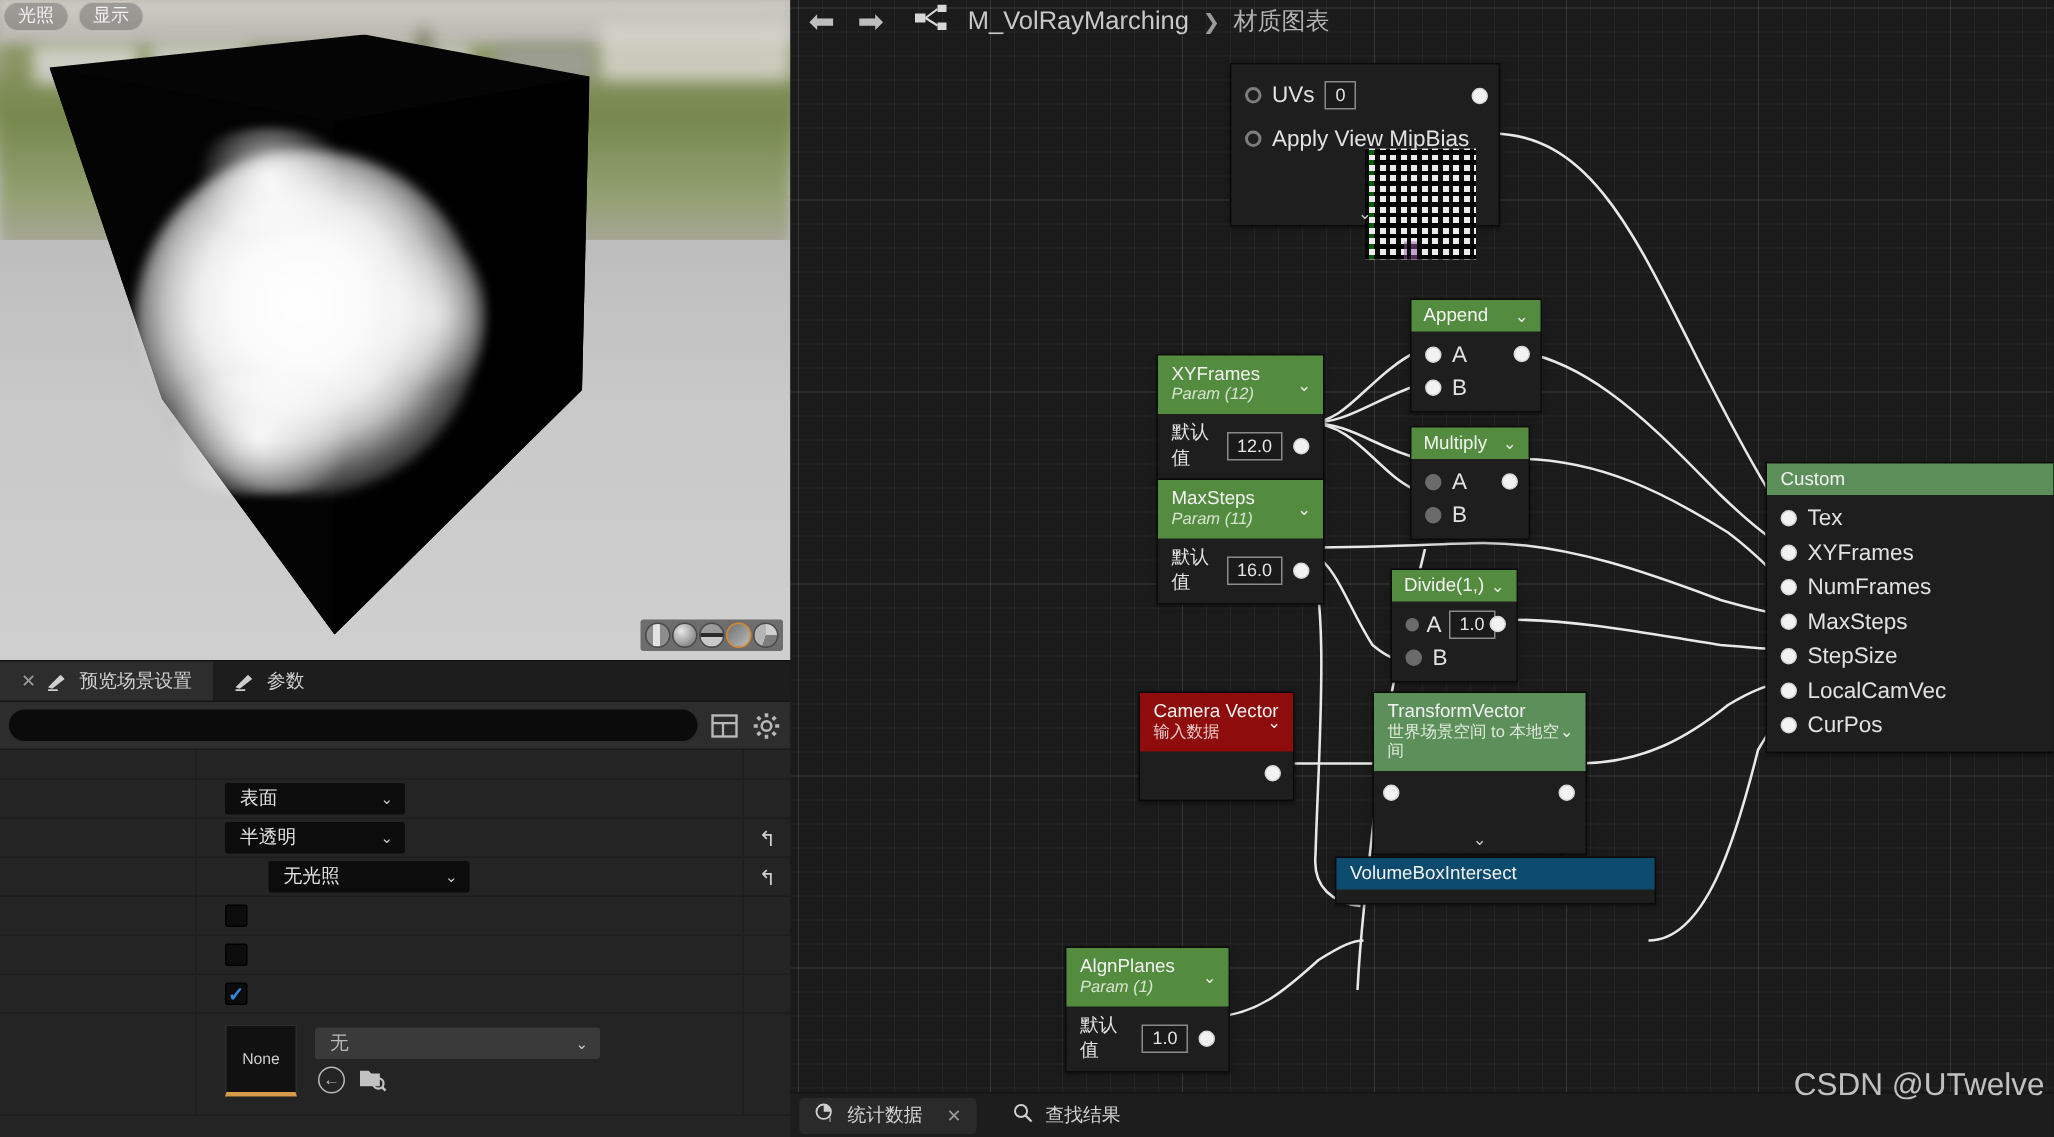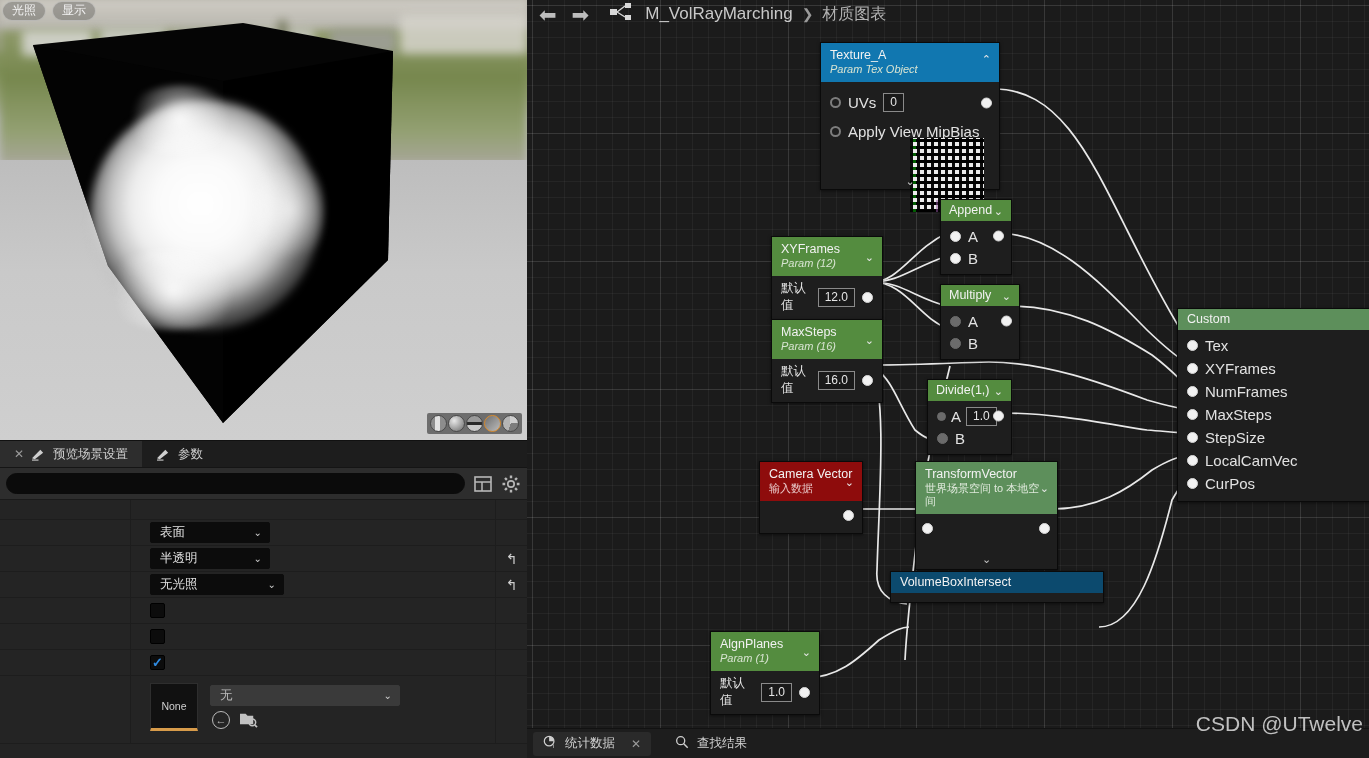--- a/index.html
+++ b/index.html
@@ -121,21 +121,21 @@
   .prop-mid { flex: 1; height: 100%; display: flex; align-items: center;
               padding-left: 19px; border-right: 1px solid #1d1d1d; }
   .prop-right { width: 31px; height: 100%; display: flex; align-items: center;
                 justify-content: center; }
   .combo {
     background: #0c0c0c; border: 1px solid #0c0c0c; border-radius: 2px;
     height: 21px; display: flex; align-items: center; justify-content: space-between;
     padding: 0 7px 0 9px; font-size: 12.5px; color: #e2e2e2; min-width: 113px;
   }
   .combo.w120 { width: 120px; }
-  .combo.w134 { width: 134px; }
+  .combo.w134 { width: 134px; margin-left: 29px; }
   .combo.w190 { width: 190px; background:#3a3a3a; border-color:#3a3a3a; color:#b9b9b9;}
   .chev { font-size: 10px; color: #cfcfcf; margin-left: 10px; }
   .cb { width: 15px; height: 15px; background: #0c0c0c; border: 1px solid #000;
         border-radius: 2px; display:flex; align-items:center; justify-content:center; }
   .cb.on { }
   .cb .tick { color: #2f8ae0; font-size: 13px; font-weight: bold; line-height: 13px; }
   .revert { color: #cfcfcf; font-size: 14px; }
   .asset-thumb {
     width: 48px; height: 48px; background: #111; border: 1px solid #2e2e2e;
     border-bottom: 3px solid #d79b4a;
@@ -478,25 +478,20 @@
 
         <path d="M572 627 C 610 627, 630 560, 645 500 C 652 488, 656 482, 660 479"></path>
 
         <path d="M278 678 C 310 678, 330 660, 352 640 C 368 630, 375 627, 382 627"></path>
 
         <path d="M345 365 C 360 400, 352 500, 350 570 C 348 592, 362 602, 380 604"></path>
       </g>
     </svg>
 
     <div class="node" style="left:293px;top:42px;width:180px;">
-      <div class="node-head blue">
-        <div class="node-title">Texture_A</div>
-        <div class="node-sub">Param Tex Object</div>
-        <span class="head-chev" style="top:16px;">⌃</span>
-      </div>
       <div class="node-body" style="height:107px;">
         <div class="pin-row" style="margin-top:3px;">
           <span class="pin hollow dim" style="border-color:#7d7d7d;"></span>
           <span class="pin-label">UVs</span>
           <span class="val-box">0</span>
           <span class="pin-out-wrap">
             <span class="pin"></span>
           </span>
         </div>
         <div class="pin-row" style="margin-top:6px;">
@@ -504,21 +499,21 @@
           <span class="pin-label">Apply View MipBias</span>
         </div>
         <div id="tex-preview">
           <span class="tint-g"></span>
             <span class="tint-p"></span>
         </div>
         <div class="body-chev" style="position:absolute;left:0;right:0;bottom:0;">⌄</div>
       </div>
     </div>
 
-    <div class="node" style="left:413px;top:199px;width:72px;">
+    <div class="node" style="left:413px;top:199px;width:88px;">
       <div class="node-head green" style="padding:3px 8px 4px;">
         <div class="node-title">Append</div>
         <span class="head-chev">⌄</span>
       </div>
       <div class="node-body" style="padding:4px 0 5px;">
         <div class="pin-row" style="height:22px;">
           <span class="pin"></span>
           <span class="pin-label">A</span>
           <span class="pin-out-wrap">
             <span class="pin"></span>
@@ -562,21 +557,21 @@
           <span class="param-label">默认值</span>
           <span class="val-box" style="margin-left:0;">12.0</span>
           <span class="pin"></span>
         </div>
       </div>
     </div>
 
     <div class="node" style="left:244px;top:319px;width:112px;">
       <div class="node-head green">
         <div class="node-title">MaxSteps</div>
-        <div class="node-sub">Param (16)</div>
+        <div class="node-sub">Param (11)</div>
         <span class="head-chev">⌄</span>
       </div>
       <div class="node-body" style="padding:0;">
         <div class="param-row">
           <span class="param-label">默认值</span>
           <span class="val-box" style="margin-left:0;">16.0</span>
           <span class="pin"></span>
         </div>
       </div>
     </div>

